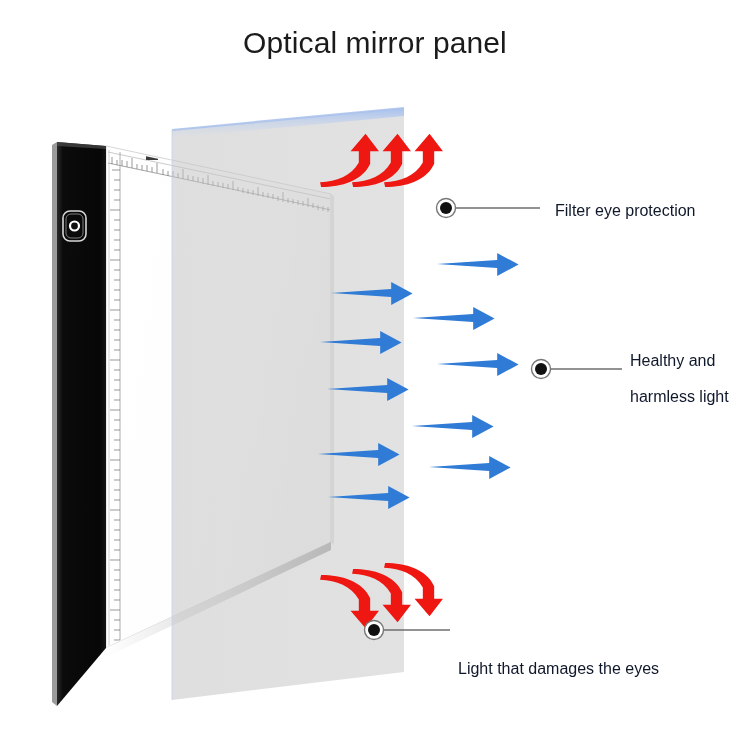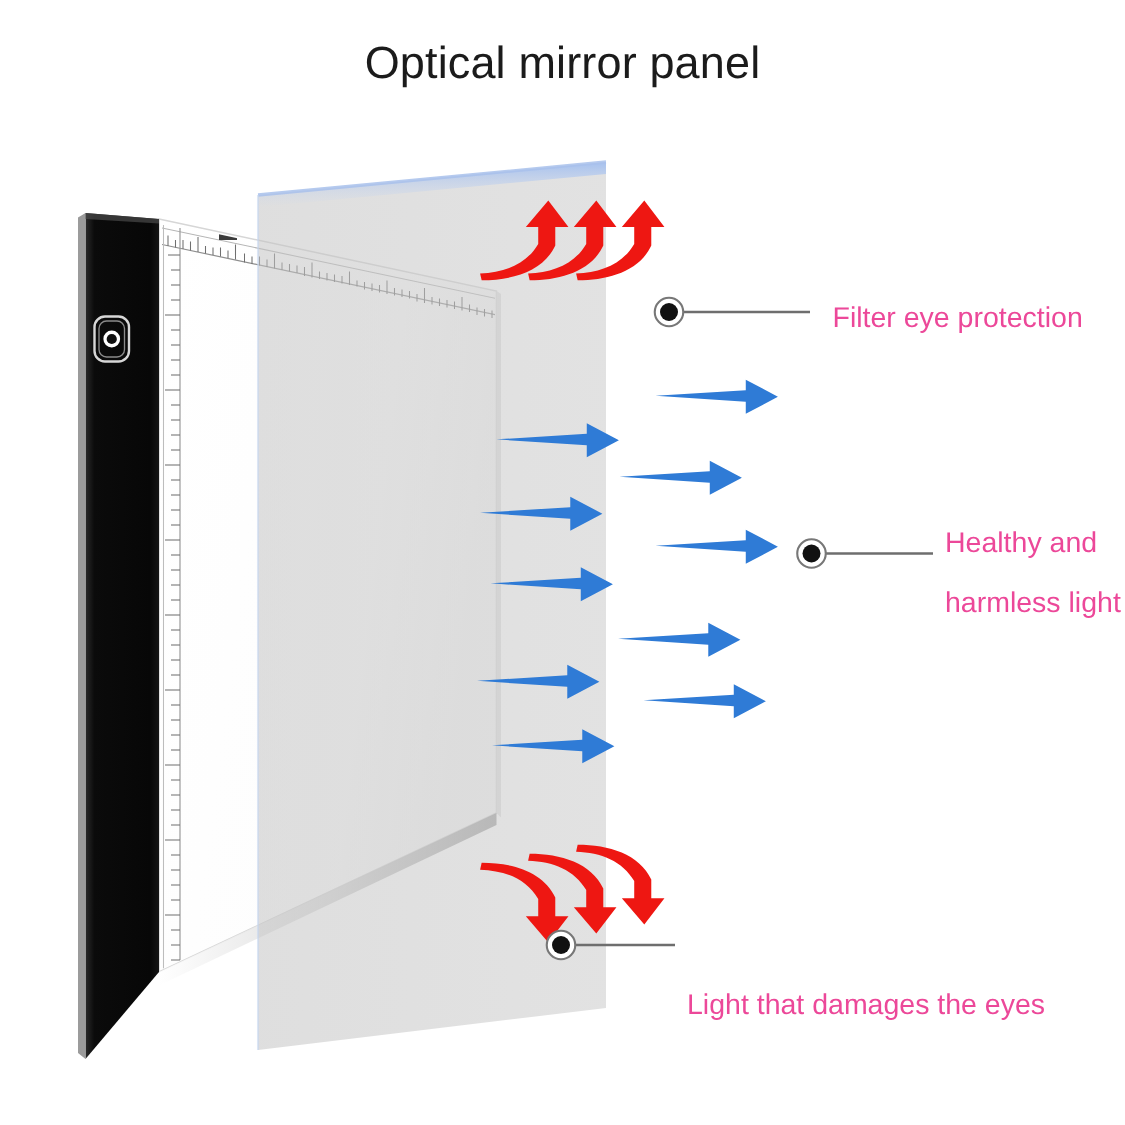--- a/index.html
+++ b/index.html
@@ -33,22 +33,22 @@
   }
   #artboard {
     position: absolute;
     left: 0;
     top: 0;
     width: 750px;
     height: 750px;
   }
   .lbl {
     position: absolute;
-    font-size: 19px;
-    color: #ec4899;
+    font-size: 16px;
+    color: #0f172a;
     font-family: "Liberation Sans", sans-serif;
     white-space: nowrap;
     line-height: 1.35;
   }
   .lbl.two-line {
     white-space: normal;
     text-align: left;
     width: 130px;
   }
   .lbl span { display: block; }

